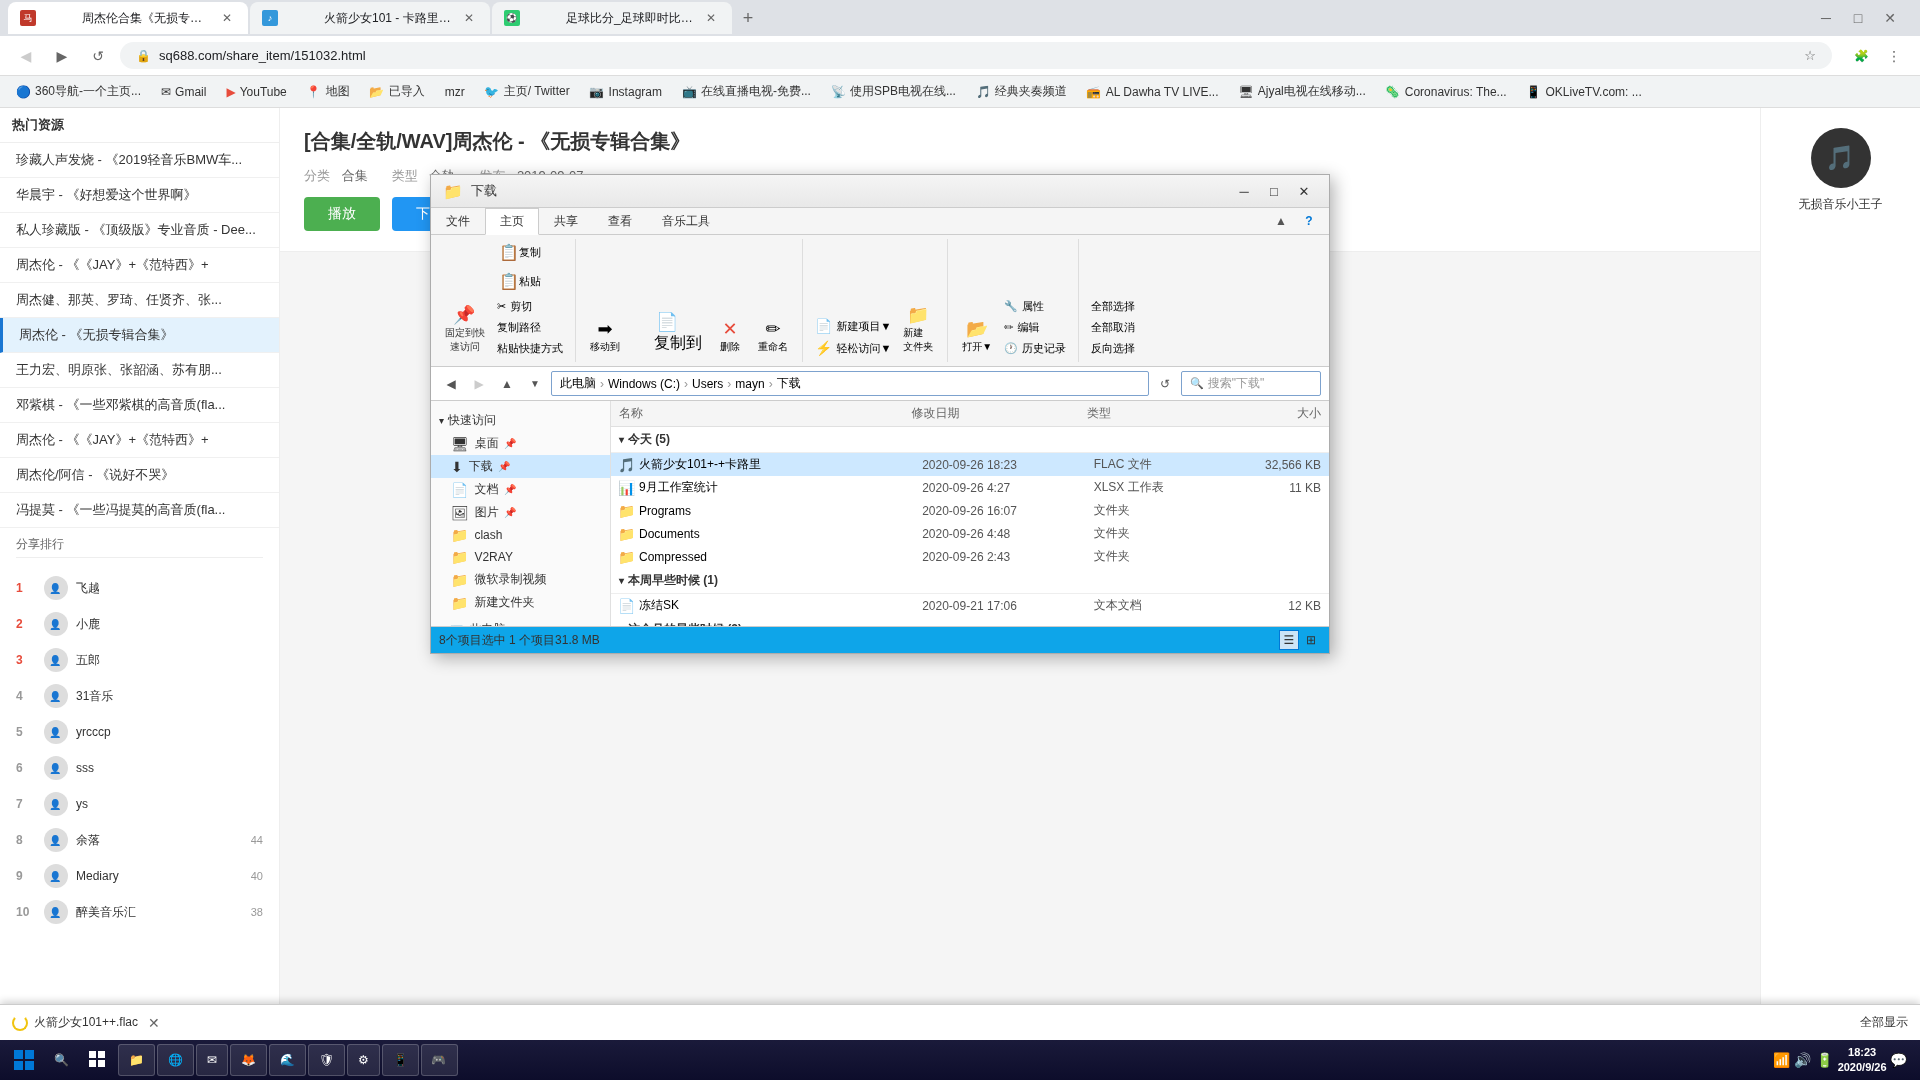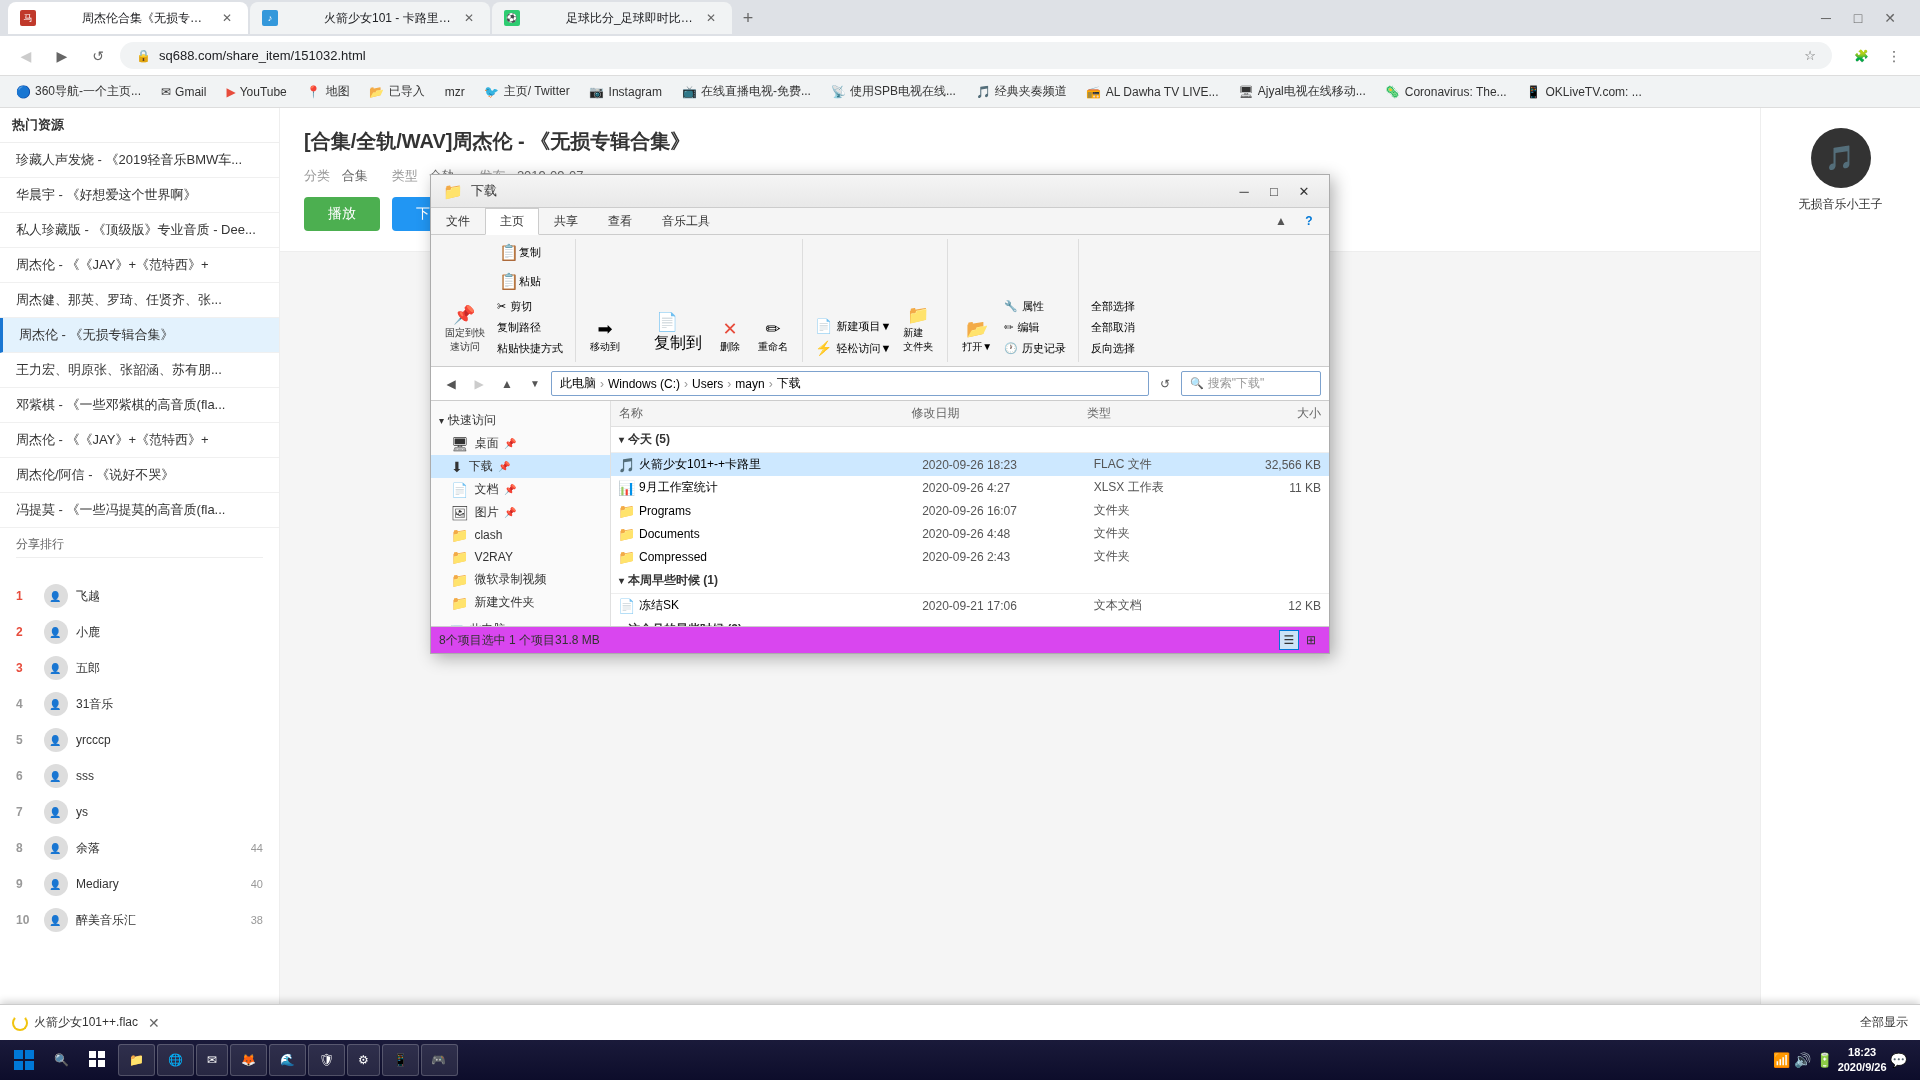--- a/index.html
+++ b/index.html
@@ -15,21 +15,21 @@
     .tab-new { width: 28px; height: 28px; border-radius: 50%; display: flex; align-items: center; justify-content: center; color: #666; cursor: pointer; font-size: 18px; }
     .address-bar { display: flex; align-items: center; background: #fff; height: 40px; padding: 0 12px; gap: 8px; border-bottom: 1px solid #ddd; }
     .nav-btn { width: 28px; height: 28px; border-radius: 50%; display: flex; align-items: center; justify-content: center; color: #666; cursor: pointer; font-size: 14px; }
     .nav-btn.disabled { color: #ccc; cursor: default; }
     .url-box { flex: 1; background: #f1f3f4; border-radius: 20px; padding: 6px 16px; font-size: 13px; color: #202124; display: flex; align-items: center; gap: 8px; }
     .bookmark-bar { display: flex; align-items: center; background: #f1f3f4; height: 32px; padding: 0 8px; gap: 4px; border-bottom: 1px solid #ddd; font-size: 12px; overflow: hidden; }
     .bookmark-item { display: flex; align-items: center; padding: 3px 8px; border-radius: 4px; cursor: pointer; white-space: nowrap; gap: 4px; color: #333; }
     .sidebar-item { padding: 8px 16px; cursor: pointer; font-size: 13px; color: #333; border-bottom: 1px solid #f0f0f0; }
     .sidebar-item.active { background: #e3f2fd; border-left: 3px solid #1976d2; }
     .share-rank { padding: 8px 16px; }
-    .share-rank-title { color: #666; font-size: 12px; margin-bottom: 20px; padding-bottom: 4px; border-bottom: 1px solid #eee; }
+    .share-rank-title { color: #666; font-size: 12px; margin-bottom: 12px; padding-bottom: 4px; border-bottom: 1px solid #eee; }
     .rank-item { display: flex; align-items: center; padding: 6px 0; gap: 8px; font-size: 12px; }
     .rank-num { width: 20px; color: #999; font-weight: bold; }
     .rank-num.top3 { color: #e74c3c; }
     .rank-avatar { width: 24px; height: 24px; border-radius: 50%; background: #ddd; display: flex; align-items: center; justify-content: center; font-size: 10px; color: #666; }
     .rank-name { flex: 1; color: #333; }
     .rank-count { color: #999; font-size: 11px; }
 
     
     .explorer-overlay { position: fixed; top: 174px; left: 430px; width: 900px; height: 480px; background: #fff; border: 1px solid #acacac; box-shadow: 4px 4px 16px rgba(0,0,0,0.3); z-index: 100; display: flex; flex-direction: column; }
     .explorer-titlebar { background: linear-gradient(to bottom, #f5f5f5, #e8e8e8); padding: 6px 12px; display: flex; align-items: center; justify-content: space-between; border-bottom: 1px solid #ccc; }
@@ -75,21 +75,21 @@
     .file-group-header { display: flex; align-items: center; padding: 4px 8px; font-size: 12px; color: #333; font-weight: bold; border-bottom: 1px solid #eee; cursor: pointer; gap: 4px; }
     .file-row { display: flex; align-items: center; padding: 3px 8px; font-size: 12px; cursor: pointer; gap: 4px; }
     .file-row.selected { background: #cde8ff; }
     .file-icon { width: 16px; height: 16px; display: flex; align-items: center; justify-content: center; font-size: 14px; flex-shrink: 0; }
     .file-name { flex: 2; overflow: hidden; text-overflow: ellipsis; white-space: nowrap; }
     .file-date { flex: 1.2; color: #555; }
     .file-type { flex: 1; color: #555; }
     .file-size { flex: 0.6; text-align: right; color: #555; }
 
     
-    .explorer-status { display: flex; align-items: center; justify-content: space-between; background: #d946ef; border-top: 1px solid #ccc; padding: 3px 8px; font-size: 12px; color: #333; }
+    .explorer-status { display: flex; align-items: center; justify-content: space-between; background: #0ea5e9; border-top: 1px solid #ccc; padding: 3px 8px; font-size: 12px; color: #333; }
     .status-view-btns { display: flex; gap: 2px; }
     .status-view-btn { width: 20px; height: 20px; display: flex; align-items: center; justify-content: center; cursor: pointer; border: 1px solid transparent; }
     .status-view-btn.active { border-color: #0078d7; background: #cce4f7; }
 
     
     .taskbar { position: fixed; bottom: 0; left: 0; width: 1920px; height: 40px; background: linear-gradient(to bottom, #1a1a3a, #0d0d2b); display: flex; align-items: center; padding: 0 4px; gap: 2px; z-index: 200; }
     .taskbar-btn { display: flex; align-items: center; gap: 6px; padding: 4px 10px; height: 32px; border-radius: 3px; cursor: pointer; color: #fff; font-size: 12px; background: rgba(255,255,255,0.1); border: 1px solid rgba(255,255,255,0.2); }
     .taskbar-start { width: 40px; height: 40px; display: flex; align-items: center; justify-content: center; cursor: pointer; }
     .taskbar-search { width: 32px; height: 32px; border-radius: 50%; display: flex; align-items: center; justify-content: center; color: #fff; cursor: pointer; }
     .taskbar-right { display: flex; align-items: center; gap: 4px; color: #fff; font-size: 11px; padding-right: 8px; }

